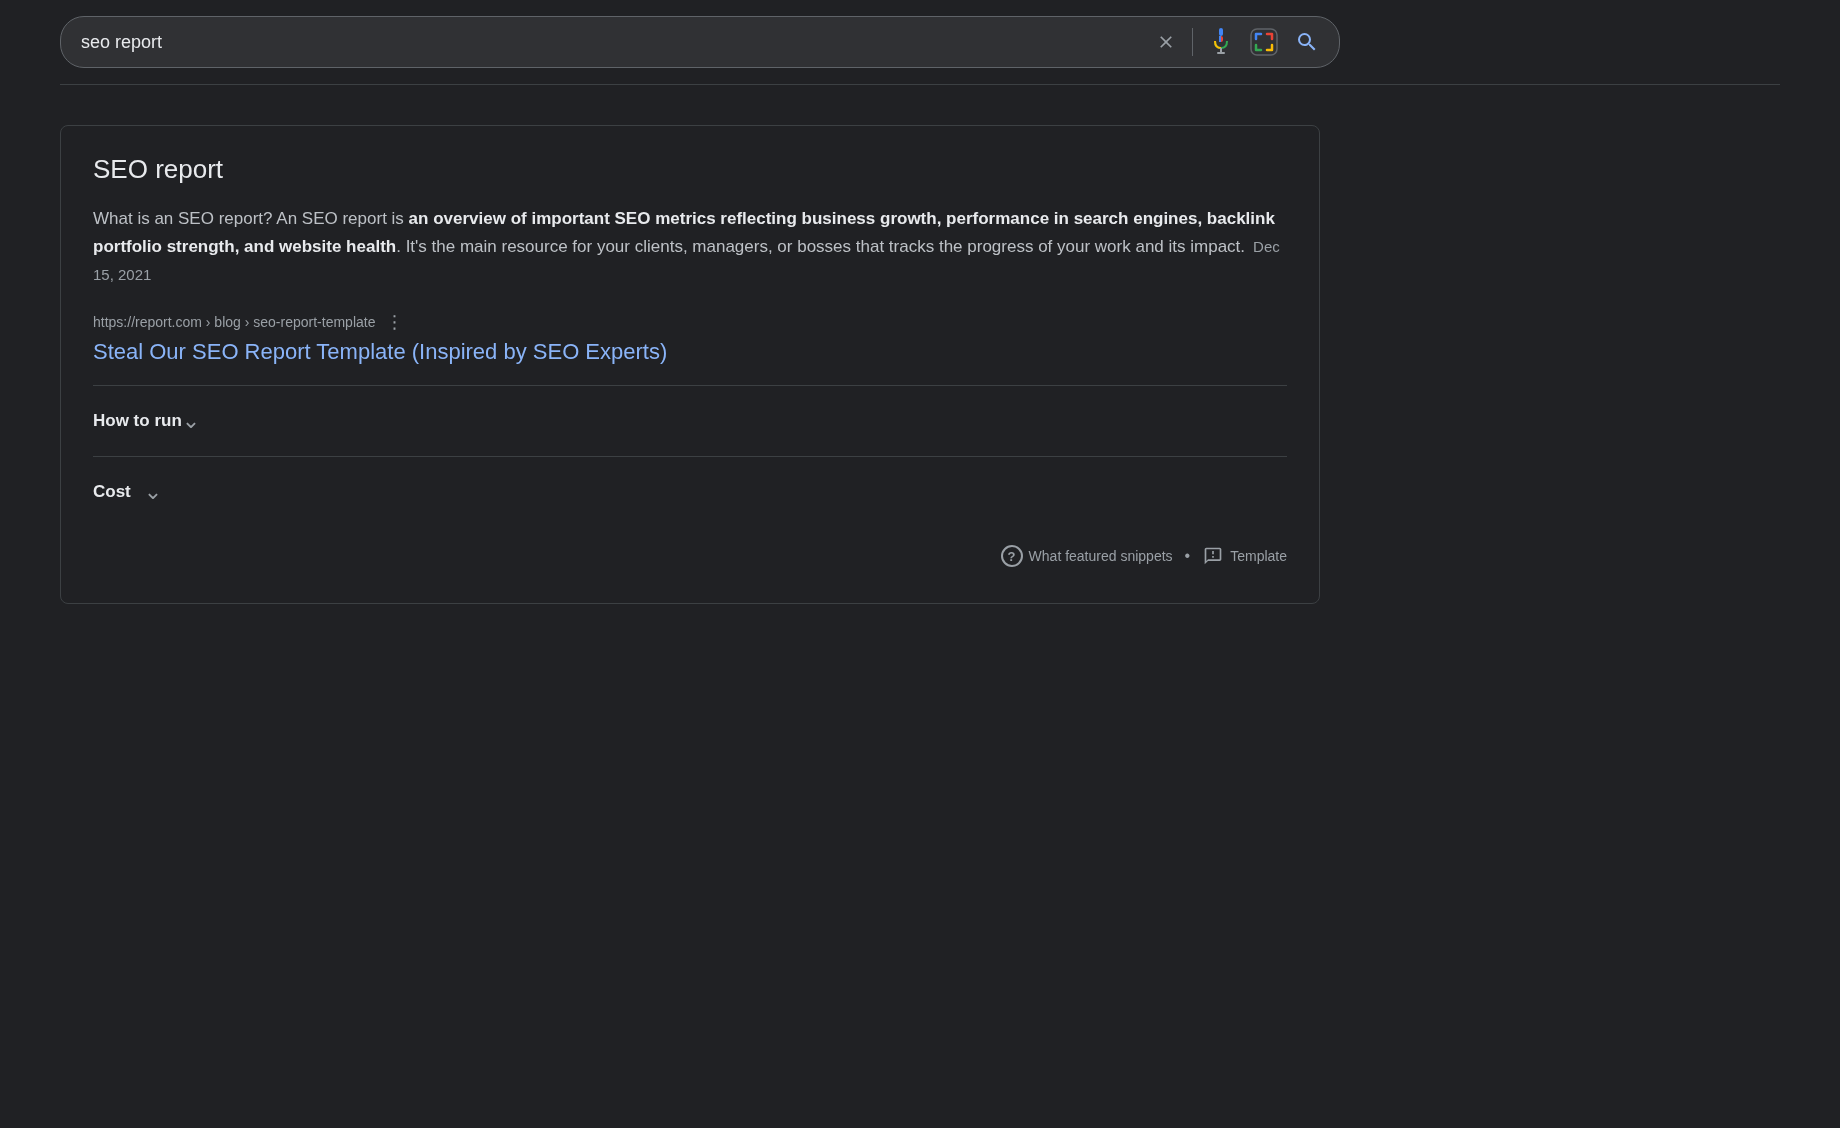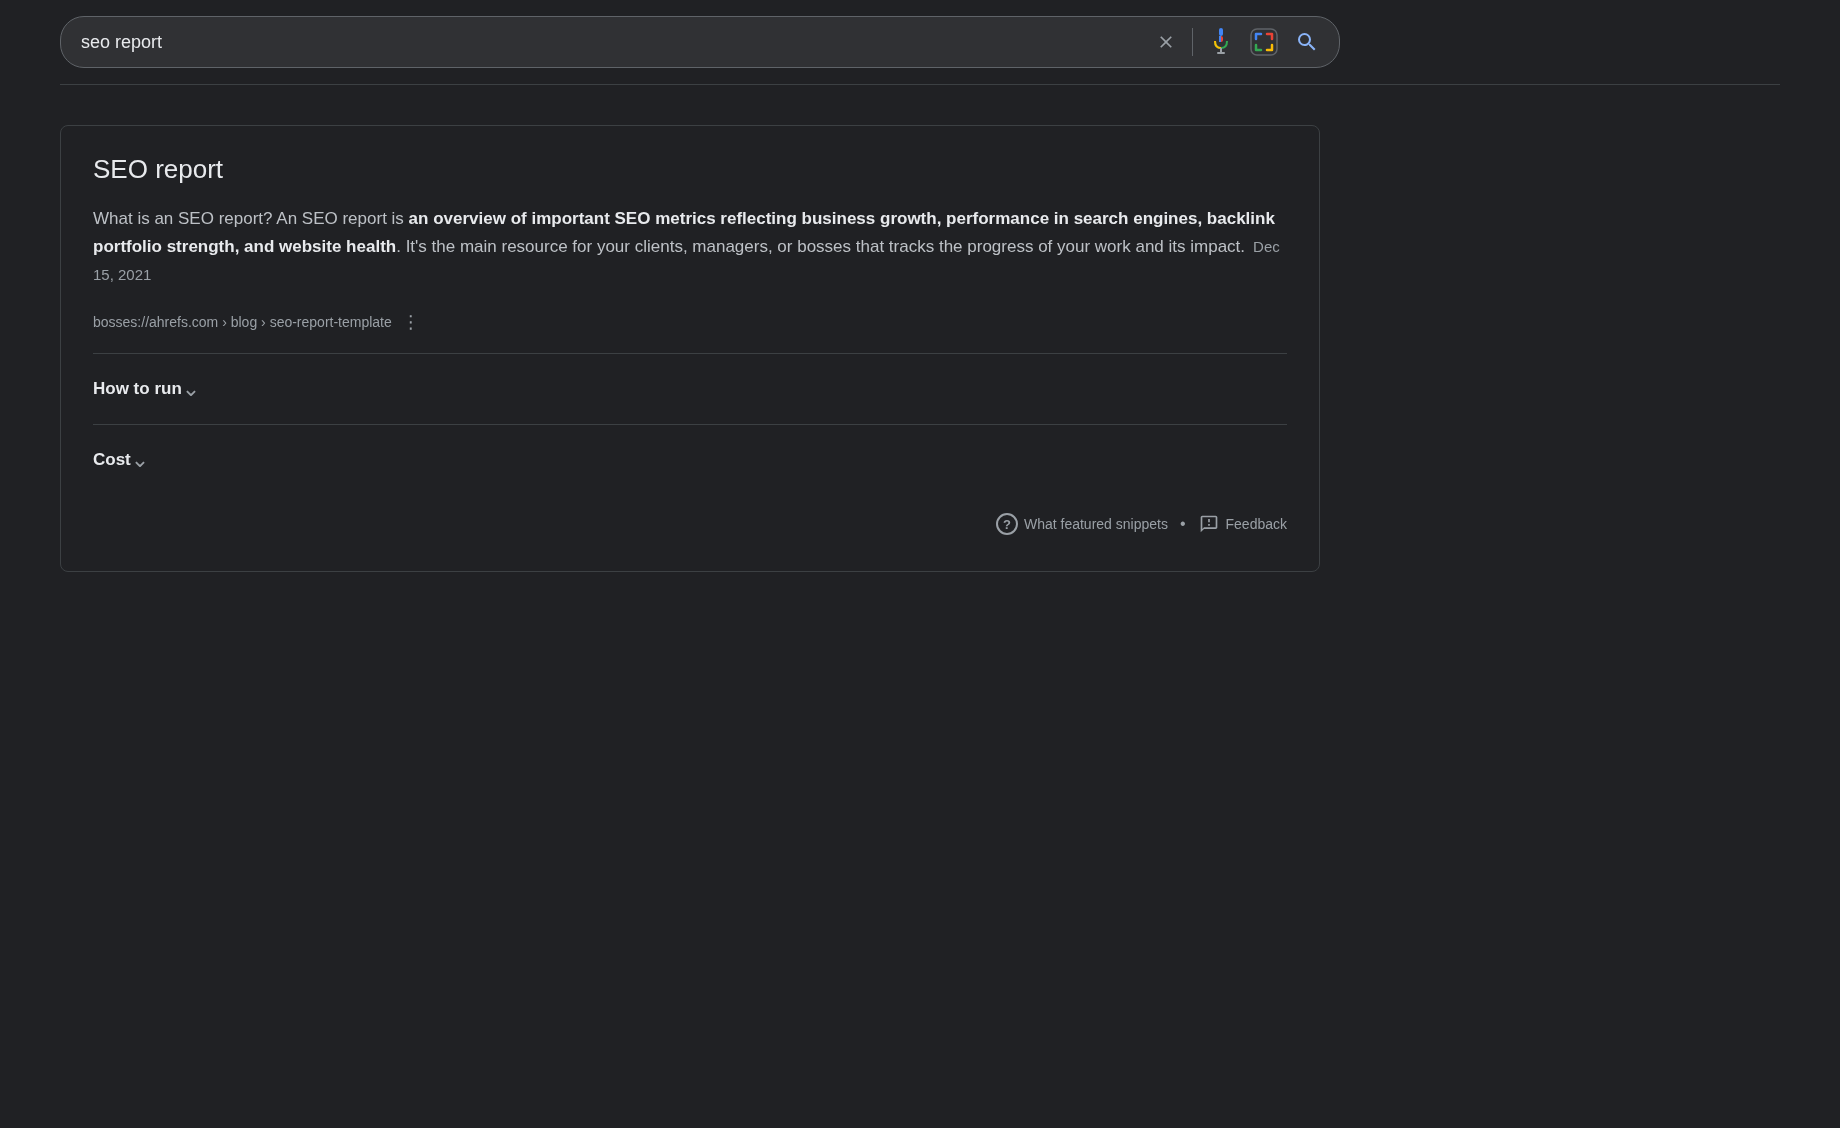--- a/index.html
+++ b/index.html
@@ -270,54 +270,55 @@
     
     <h1 class="snippet-title">SEO report</h1>
 
     
     <p class="snippet-body">
       <span>What is an SEO report? An SEO report is </span><strong>an overview of important SEO metrics reflecting business growth, performance in search engines, backlink portfolio strength, and website health</strong><span>. It's the main resource for your clients, managers, or bosses that tracks the progress of your work and its impact.</span><span class="snippet-date">Dec 15, 2021</span>
     </p>
 
     
     <div class="source-line">
-      <span class="source-url">bosses://ahrefs.com › blog › seo-report-template</span>
+      <span class="source-url">https://report.com › blog › seo-report-template</span>
       <span class="source-menu-icon icon-btn">⋮</span>
     </div>
 
     
+    <a class="source-link" href="#">Steal Our SEO Report Template (Inspired by SEO Experts)</a>
 
     
     <div class="snippet-divider"></div>
 
     
     <div class="expandable-row">
       <span class="expandable-label">How to run</span>
       <span class="chevron-icon">⌄</span>
     </div>
 
     
-    <div class="expandable-row" style="border-bottom: none;">
+    <div class="expandable-row" style="border-bottom: none; gap: 13px;">
       <span class="expandable-label">Cost</span>
       <span class="chevron-icon">⌄</span>
     </div>
 
     
     <div class="footer-bar">
       <div class="footer-item">
         <div class="footer-icon-circle">
           <span>?</span>
         </div>
         <span>What featured snippets</span>
       </div>
       <span class="footer-dot">•</span>
       <div class="footer-item">
         <div class="feedback-icon">
           <svg width="20" height="20" viewBox="0 0 24 24" fill="#9aa0a6">
             <path d="M20 2H4c-1.1 0-2 .9-2 2v18l4-4h14c1.1 0 2-.9 2-2V4c0-1.1-.9-2-2-2zm0 14H6l-2 2V4h16v12zm-9-4h2v2h-2zm0-6h2v4h-2z"></path>
           </svg>
         </div>
-        <span>Feedback</span>
+        <span>Template</span>
       </div>
     </div>
 
   </div>
 </div>
 
 </body></html>

